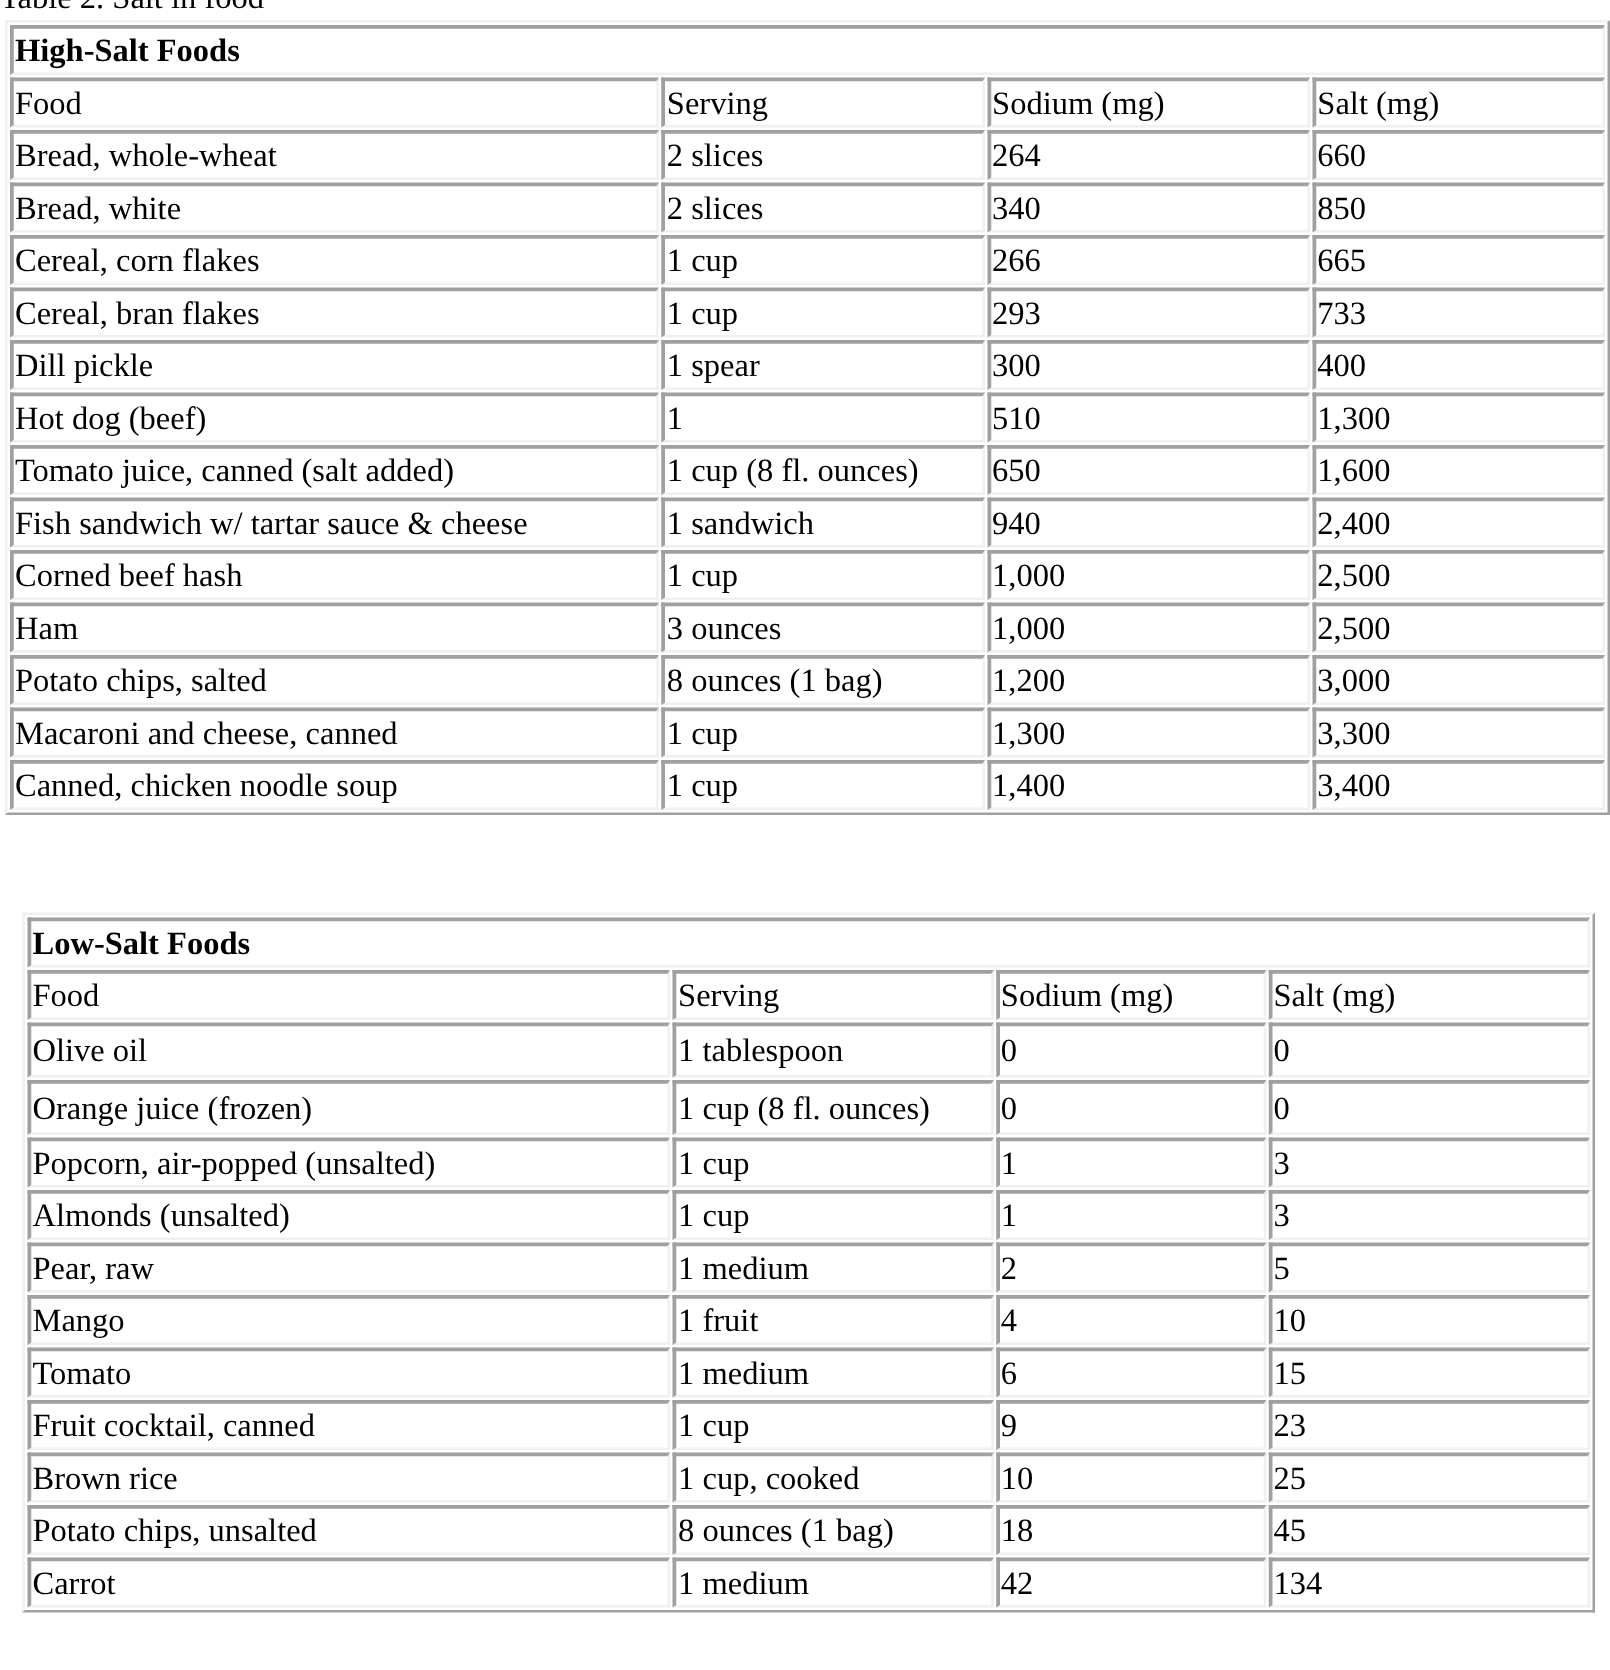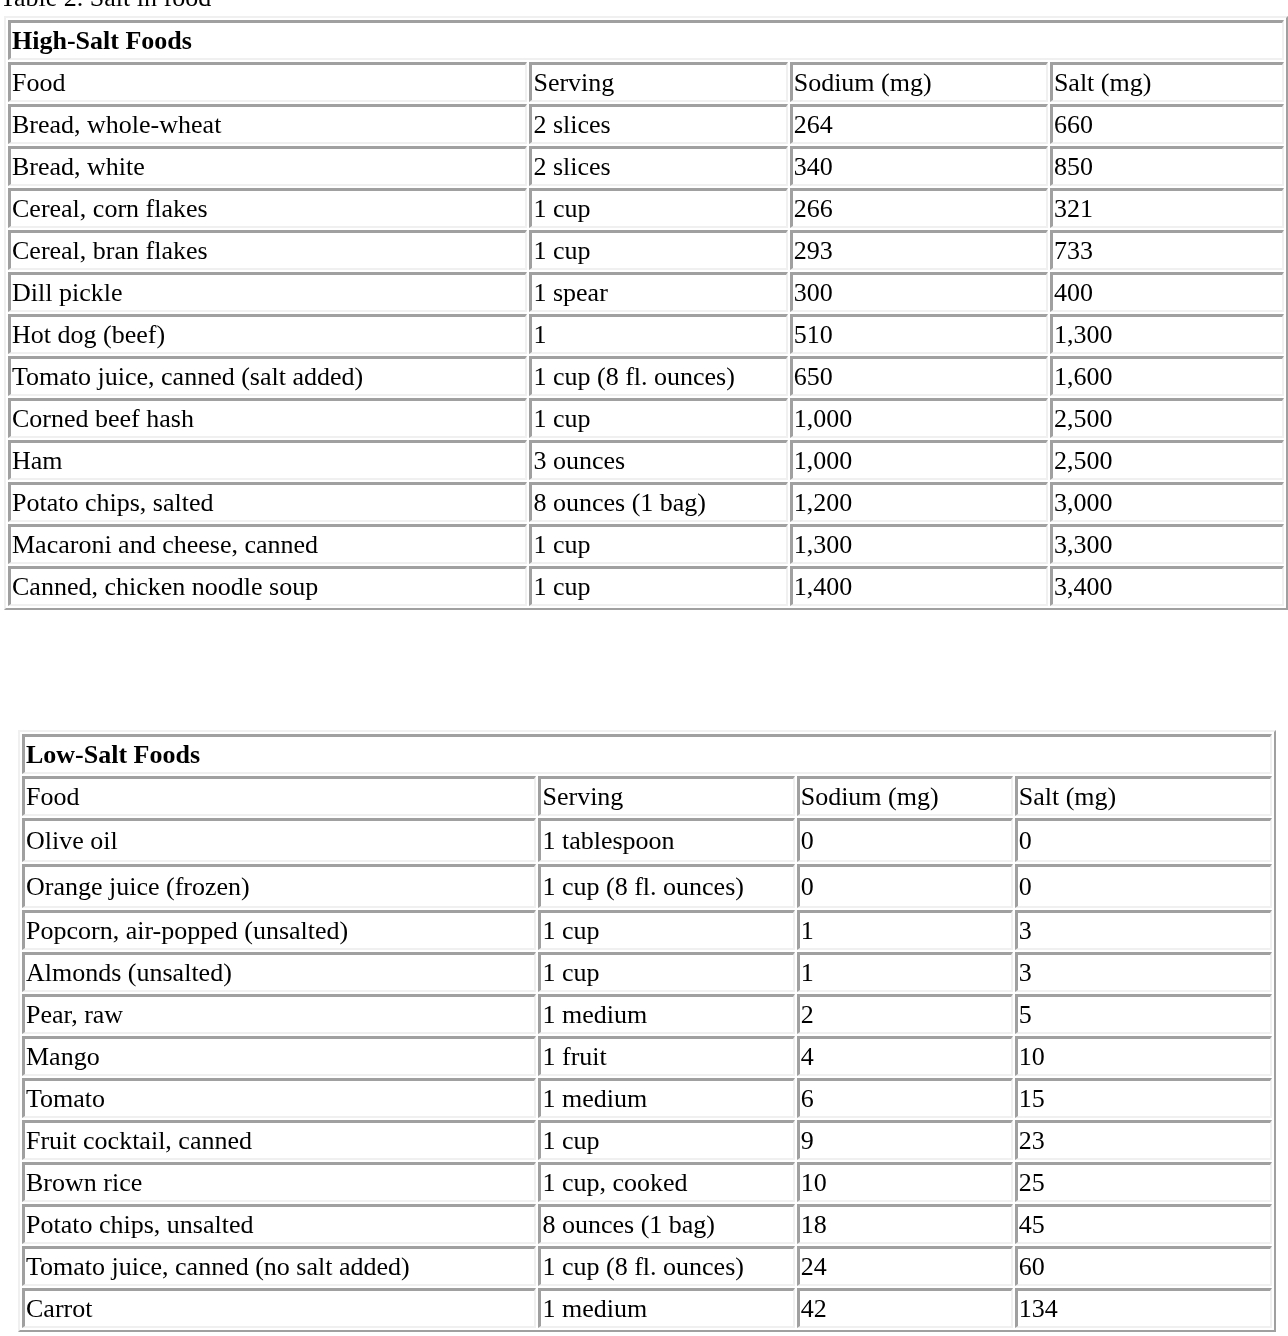--- a/index.html
+++ b/index.html
@@ -78,21 +78,21 @@
       <tr>
         <td>Bread, white</td>
         <td>2 slices</td>
         <td>340</td>
         <td>850</td>
       </tr>
       <tr>
         <td>Cereal, corn flakes</td>
         <td>1 cup</td>
         <td>266</td>
-        <td>321</td>
+        <td>665</td>
       </tr>
       <tr>
         <td>Cereal, bran flakes</td>
         <td>1 cup</td>
         <td>293</td>
         <td>733</td>
       </tr>
       <tr>
         <td>Dill pickle</td>
         <td>1 spear</td>
@@ -103,20 +103,26 @@
         <td>Hot dog (beef)</td>
         <td>1</td>
         <td>510</td>
         <td>1,300</td>
       </tr>
       <tr>
         <td>Tomato juice, canned (salt added)</td>
         <td>1 cup (8 fl. ounces)</td>
         <td>650</td>
         <td>1,600</td>
+      </tr>
+      <tr>
+        <td>Fish sandwich w/ tartar sauce &amp; cheese</td>
+        <td>1 sandwich</td>
+        <td>940</td>
+        <td>2,400</td>
       </tr>
       <tr>
         <td>Corned beef hash</td>
         <td>1 cup</td>
         <td>1,000</td>
         <td>2,500</td>
       </tr>
       <tr>
         <td>Ham</td>
         <td>3 ounces</td>
@@ -215,25 +221,19 @@
         <td>10</td>
         <td>25</td>
       </tr>
       <tr>
         <td>Potato chips, unsalted</td>
         <td>8 ounces (1 bag)</td>
         <td>18</td>
         <td>45</td>
       </tr>
       <tr>
-        <td>Tomato juice, canned (no salt added)</td>
-        <td>1 cup (8 fl. ounces)</td>
-        <td>24</td>
-        <td>60</td>
-      </tr>
-      <tr>
         <td>Carrot</td>
         <td>1 medium</td>
         <td>42</td>
         <td>134</td>
       </tr>
     </tbody>
 </table>
 
 </body></html>

